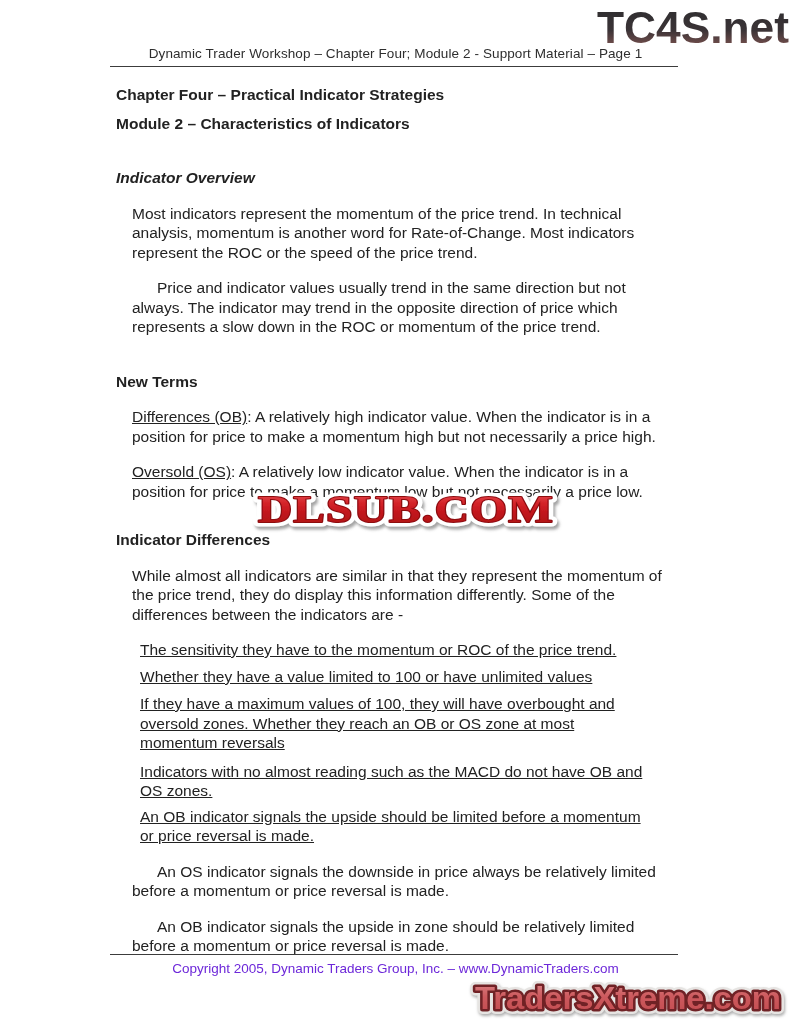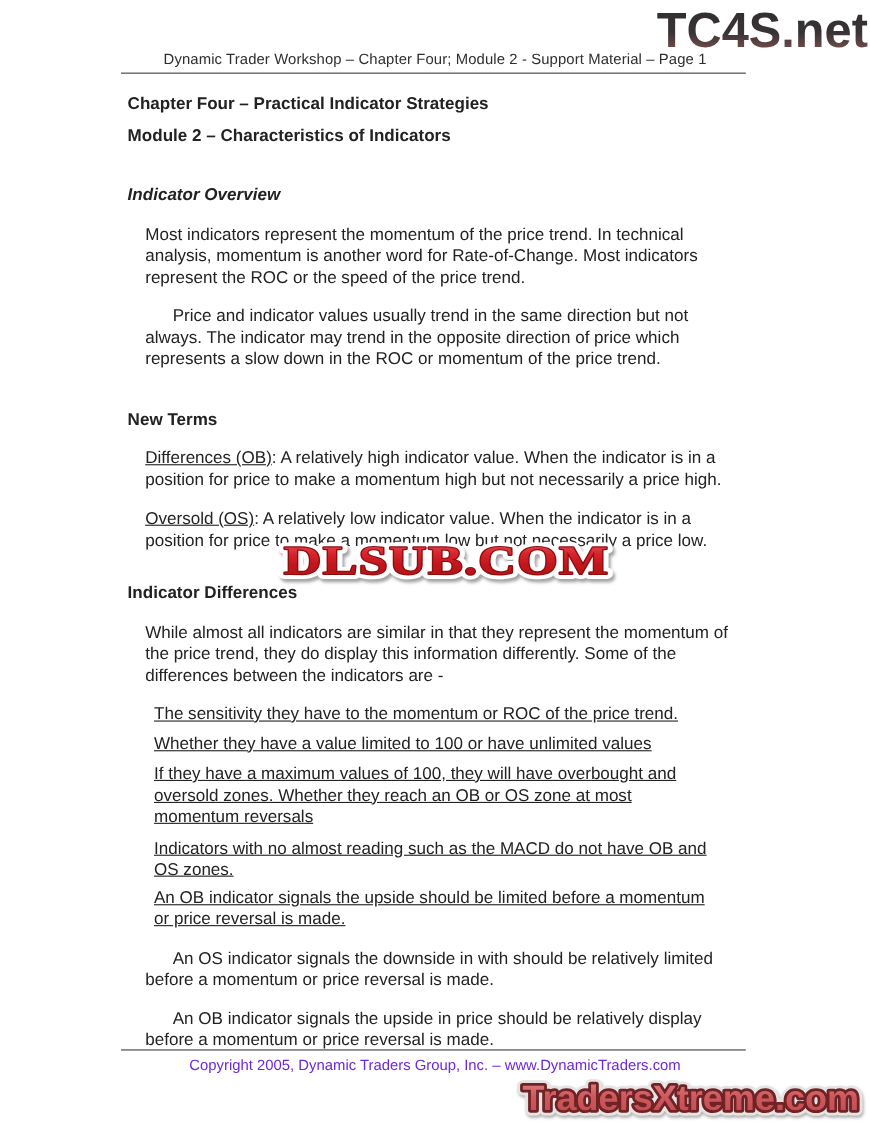--- a/index.html
+++ b/index.html
@@ -152,22 +152,22 @@
     <p class="para mt-intro">While almost all indicators are similar in that they represent the momentum of the price trend, they do display this information differently. Some of the differences between the indicators are -</p>
 
     <div class="list">
       <p class="para list-item li-1">The sensitivity they have to the momentum or ROC of the price trend.</p>
       <p class="para list-item li-2">Whether they have a value limited to 100 or have unlimited values</p>
       <p class="para list-item li-3">If they have a maximum values of 100, they will have overbought and oversold zones. Whether they reach an OB or OS zone at most momentum reversals</p>
       <p class="para list-item li-4">Indicators with no almost reading such as the MACD do not have OB and OS zones.</p>
       <p class="para list-item li-5">An OB indicator signals the upside should be limited before a momentum or price reversal is made.</p>
     </div>
 
-    <p class="para indent mt-close1">An OS indicator signals the downside in with should be relatively limited before a momentum or price reversal is made.</p>
-    <p class="para indent mt-close2">An OB indicator signals the upside in price should be relatively display before a momentum or price reversal is made.</p>
+    <p class="para indent mt-close1">An OS indicator signals the downside in price always be relatively limited before a momentum or price reversal is made.</p>
+    <p class="para indent mt-close2">An OB indicator signals the upside in zone should be relatively limited before a momentum or price reversal is made.</p>
   </div>
 
   <svg class="dlsub" width="320" height="56" viewBox="0 0 320 56">
     <defs>
       <linearGradient id="dlsubGrad" x1="0" y1="0" x2="0" y2="1">
         <stop offset="0%" stop-color="#e9575b"></stop>
         <stop offset="35%" stop-color="#d42329"></stop>
         <stop offset="60%" stop-color="#c0151b"></stop>
         <stop offset="100%" stop-color="#a91015"></stop>
       </linearGradient>

